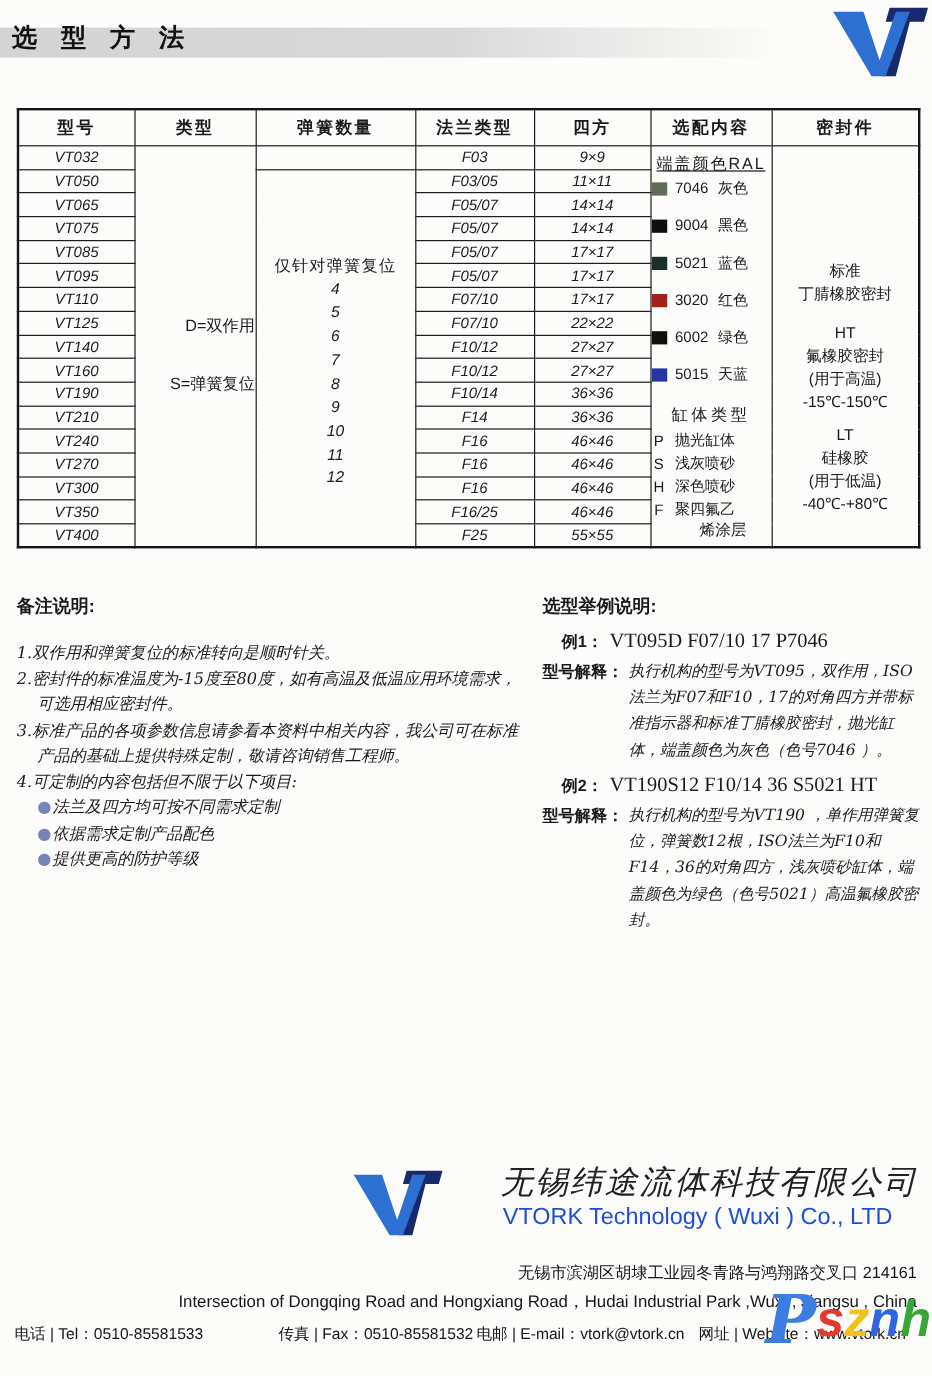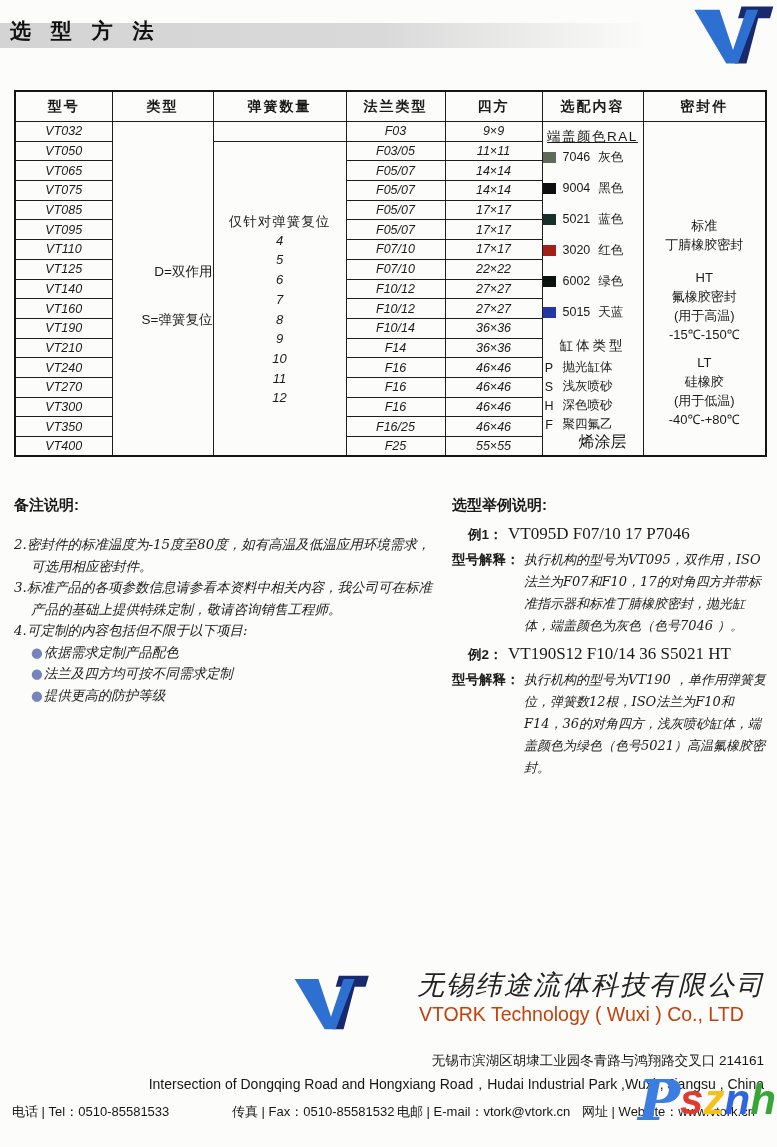--- a/index.html
+++ b/index.html
@@ -32,21 +32,21 @@
   .spring-num{font-size:13px;line-height:19.7px;font-style:italic;font-weight:500;}
 
   .c-options{vertical-align:top;text-align:left;padding:6px 0 0 9px;}
   .opt-title{font-size:13.5px;letter-spacing:1.5px;height:23px;line-height:23px;text-decoration:underline;}
   .color-item{display:flex;align-items:center;height:18px;margin-bottom:13px;font-size:12.5px;}
   .swatch{width:13px;height:11px;margin-right:7px;flex:0 0 13px;}
   .ral-code{margin-right:8px;}
   .opt-title2{font-size:13.5px;letter-spacing:3px;height:24px;line-height:24px;margin-top:2px;}
   .body-item{display:flex;align-items:center;height:19px;font-size:12.5px;}
   .body-code{width:13px;margin-right:7px;text-align:center;}
-  .body-second{padding-left:20px;height:18px;line-height:16px;font-size:16px;}
+  .body-second{padding-left:20px;height:18px;line-height:16px;font-size:13px;}
 
   .c-seal{vertical-align:top;font-size:13px;line-height:19px;}
   .seal-b1{margin-top:68px;}
   .seal-b2{margin-top:14px;}
   .seal-b3{margin-top:9px;}
 
   
   .remarks{position:absolute;left:14px;top:496px;width:426px;}
   .remarks-title{font-weight:700;font-size:15px;margin-bottom:19px;}
   .remark-item{font-size:13.5px;line-height:21.5px;padding-left:17px;text-indent:-17px;
@@ -64,21 +64,21 @@
   .ex-code{font-size:17px;font-family:"Liberation Serif",serif;}
   .exp-line{display:flex;margin-bottom:7px;}
   .exp-label{font-weight:700;font-size:13.5px;flex:0 0 72px;line-height:22px;}
   .exp-text{flex:1;font-size:13px;line-height:22px;font-style:italic;
             font-family:"DejaVu Serif",serif;}
 
   
   .footer-logo{position:absolute;left:283px;top:971px;width:96px;height:63px;}
   .company-cn{position:absolute;left:417px;top:967px;font-size:27px;letter-spacing:2px;
               font-weight:500;color:#222;font-style:italic;}
-  .company-en{position:absolute;left:419px;top:1003px;font-size:19.5px;color:#c2410c;}
+  .company-en{position:absolute;left:419px;top:1003px;font-size:19.5px;color:#1d4ed8;}
   .addr-cn{position:absolute;right:13px;top:1052px;font-size:13.5px;font-weight:500;color:#161616;}
   .addr-en{position:absolute;right:13px;top:1076px;font-size:14px;color:#161616;margin-left:44px;}
   .contact{position:absolute;top:1103px;font-size:13px;font-weight:500;color:#161616;}
   .ct-tel{left:12px;} .ct-fax{left:232px;} .ct-email{left:397px;} .ct-web{left:582px;}
   .watermark{position:absolute;left:638px;top:1072px;font-weight:700;font-style:italic;
              white-space:nowrap;}
   .wm{display:inline-block;font-family:"Liberation Sans",sans-serif;font-size:42px;line-height:1;}
   .wm-p{font-family:"DejaVu Serif",serif;font-size:56px;vertical-align:-6px;}
 </style>
 </head>
@@ -286,26 +286,27 @@
       <tr class="r">
           <td class="it">VT400</td>
           <td class="it">F25</td>
           <td class="it">55×55</td>
         </tr>
     </tbody>
   </table>
 
   <div class="remarks">
     <div class="remarks-title">备注说明:</div>
+    <div class="remark-item">1.双作用和弹簧复位的标准转向是顺时针关。</div>
     <div class="remark-item">2.密封件的标准温度为-15度至80度，如有高温及低温应用环境需求，可选用相应密封件。</div>
     <div class="remark-item">3.标准产品的各项参数信息请参看本资料中相关内容，我公司可在标准产品的基础上提供特殊定制，敬请咨询销售工程师。</div>
     <div class="remark-item">4.可定制的内容包括但不限于以下项目:</div>
     <div class="remark-bullets">
+      <div class="bullet-item"><span class="bullet-dot">●</span><span>法兰及四方均可按不同需求定制</span></div>
       <div class="bullet-item"><span class="bullet-dot">●</span><span>依据需求定制产品配色</span></div>
-      <div class="bullet-item"><span class="bullet-dot">●</span><span>法兰及四方均可按不同需求定制</span></div>
       <div class="bullet-item"><span class="bullet-dot">●</span><span>提供更高的防护等级</span></div>
     </div>
   </div>
 
   <div class="examples">
     <div class="examples-title">选型举例说明:</div>
     <div class="ex-line">
       <span class="ex-label">例1：</span>
       <span class="ex-code">VT095D F07/10 17 P7046</span>
     </div>

